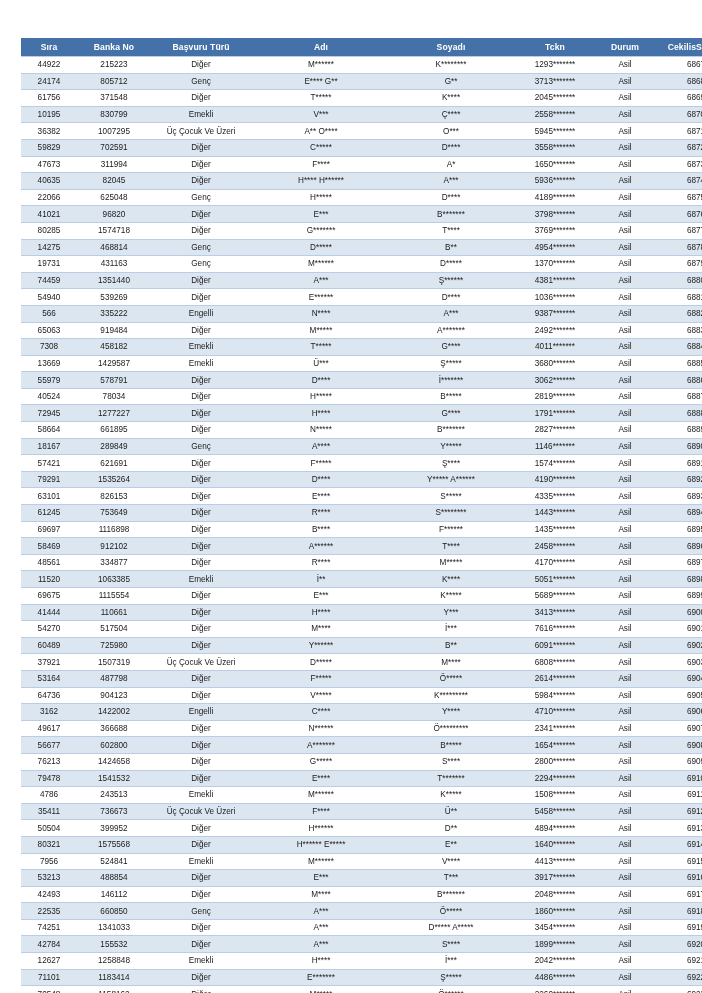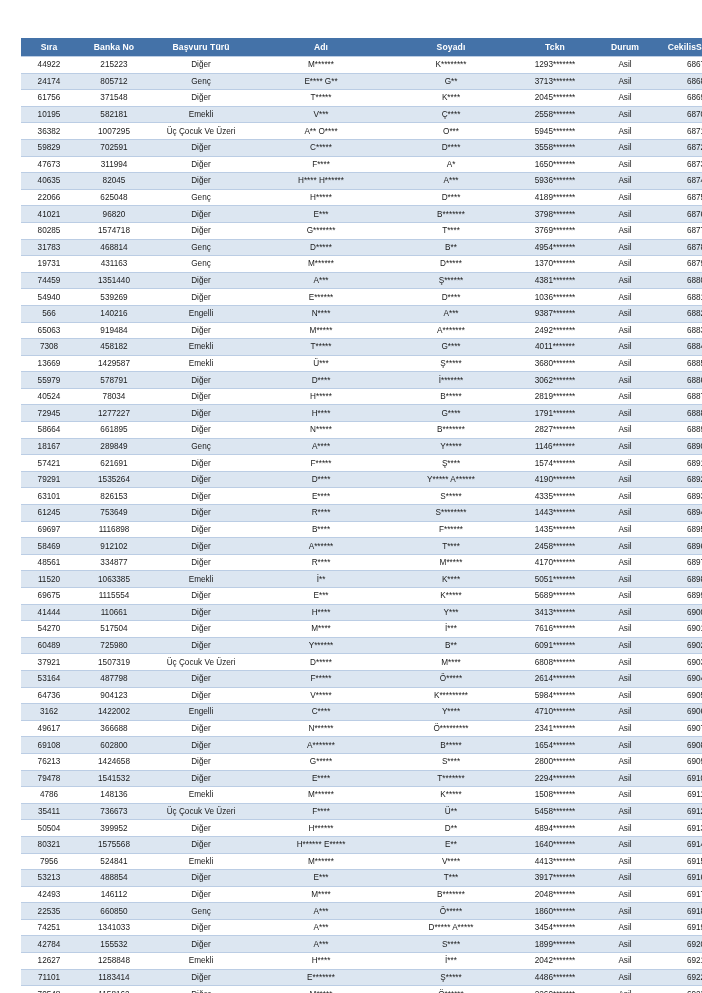--- a/index.html
+++ b/index.html
@@ -129,21 +129,21 @@
             <td>371548</td>
             <td>Diğer</td>
             <td>T*****</td>
             <td>K****</td>
             <td>2045*******</td>
             <td>Asil</td>
             <td>6869</td>
           </tr>
           <tr class="even">
             <td>10195</td>
-            <td>582181</td>
+            <td>830799</td>
             <td>Emekli</td>
             <td>V***</td>
             <td>Ç****</td>
             <td>2558*******</td>
             <td>Asil</td>
             <td>6870</td>
           </tr>
           <tr class="odd">
             <td>36382</td>
             <td>1007295</td>
@@ -208,21 +208,21 @@
             <td>80285</td>
             <td>1574718</td>
             <td>Diğer</td>
             <td>G*******</td>
             <td>T****</td>
             <td>3769*******</td>
             <td>Asil</td>
             <td>6877</td>
           </tr>
           <tr class="even">
-            <td>31783</td>
+            <td>14275</td>
             <td>468814</td>
             <td>Genç</td>
             <td>D*****</td>
             <td>B**</td>
             <td>4954*******</td>
             <td>Asil</td>
             <td>6878</td>
           </tr>
           <tr class="odd">
             <td>19731</td>
@@ -249,21 +249,21 @@
             <td>539269</td>
             <td>Diğer</td>
             <td>E******</td>
             <td>D****</td>
             <td>1036*******</td>
             <td>Asil</td>
             <td>6881</td>
           </tr>
           <tr class="even">
             <td>566</td>
-            <td>140216</td>
+            <td>335222</td>
             <td>Engelli</td>
             <td>N****</td>
             <td>A***</td>
             <td>9387*******</td>
             <td>Asil</td>
             <td>6882</td>
           </tr>
           <tr class="odd">
             <td>65063</td>
             <td>919484</td>
@@ -508,21 +508,21 @@
             <td>49617</td>
             <td>366688</td>
             <td>Diğer</td>
             <td>N******</td>
             <td>Ö*********</td>
             <td>2341*******</td>
             <td>Asil</td>
             <td>6907</td>
           </tr>
           <tr class="even">
-            <td>69108</td>
+            <td>56677</td>
             <td>602800</td>
             <td>Diğer</td>
             <td>A*******</td>
             <td>B*****</td>
             <td>1654*******</td>
             <td>Asil</td>
             <td>6908</td>
           </tr>
           <tr class="odd">
             <td>76213</td>
@@ -539,21 +539,21 @@
             <td>1541532</td>
             <td>Diğer</td>
             <td>E****</td>
             <td>T*******</td>
             <td>2294*******</td>
             <td>Asil</td>
             <td>6910</td>
           </tr>
           <tr class="odd">
             <td>4786</td>
-            <td>148136</td>
+            <td>243513</td>
             <td>Emekli</td>
             <td>M******</td>
             <td>K*****</td>
             <td>1508*******</td>
             <td>Asil</td>
             <td>6911</td>
           </tr>
           <tr class="even">
             <td>35411</td>
             <td>736673</td>

